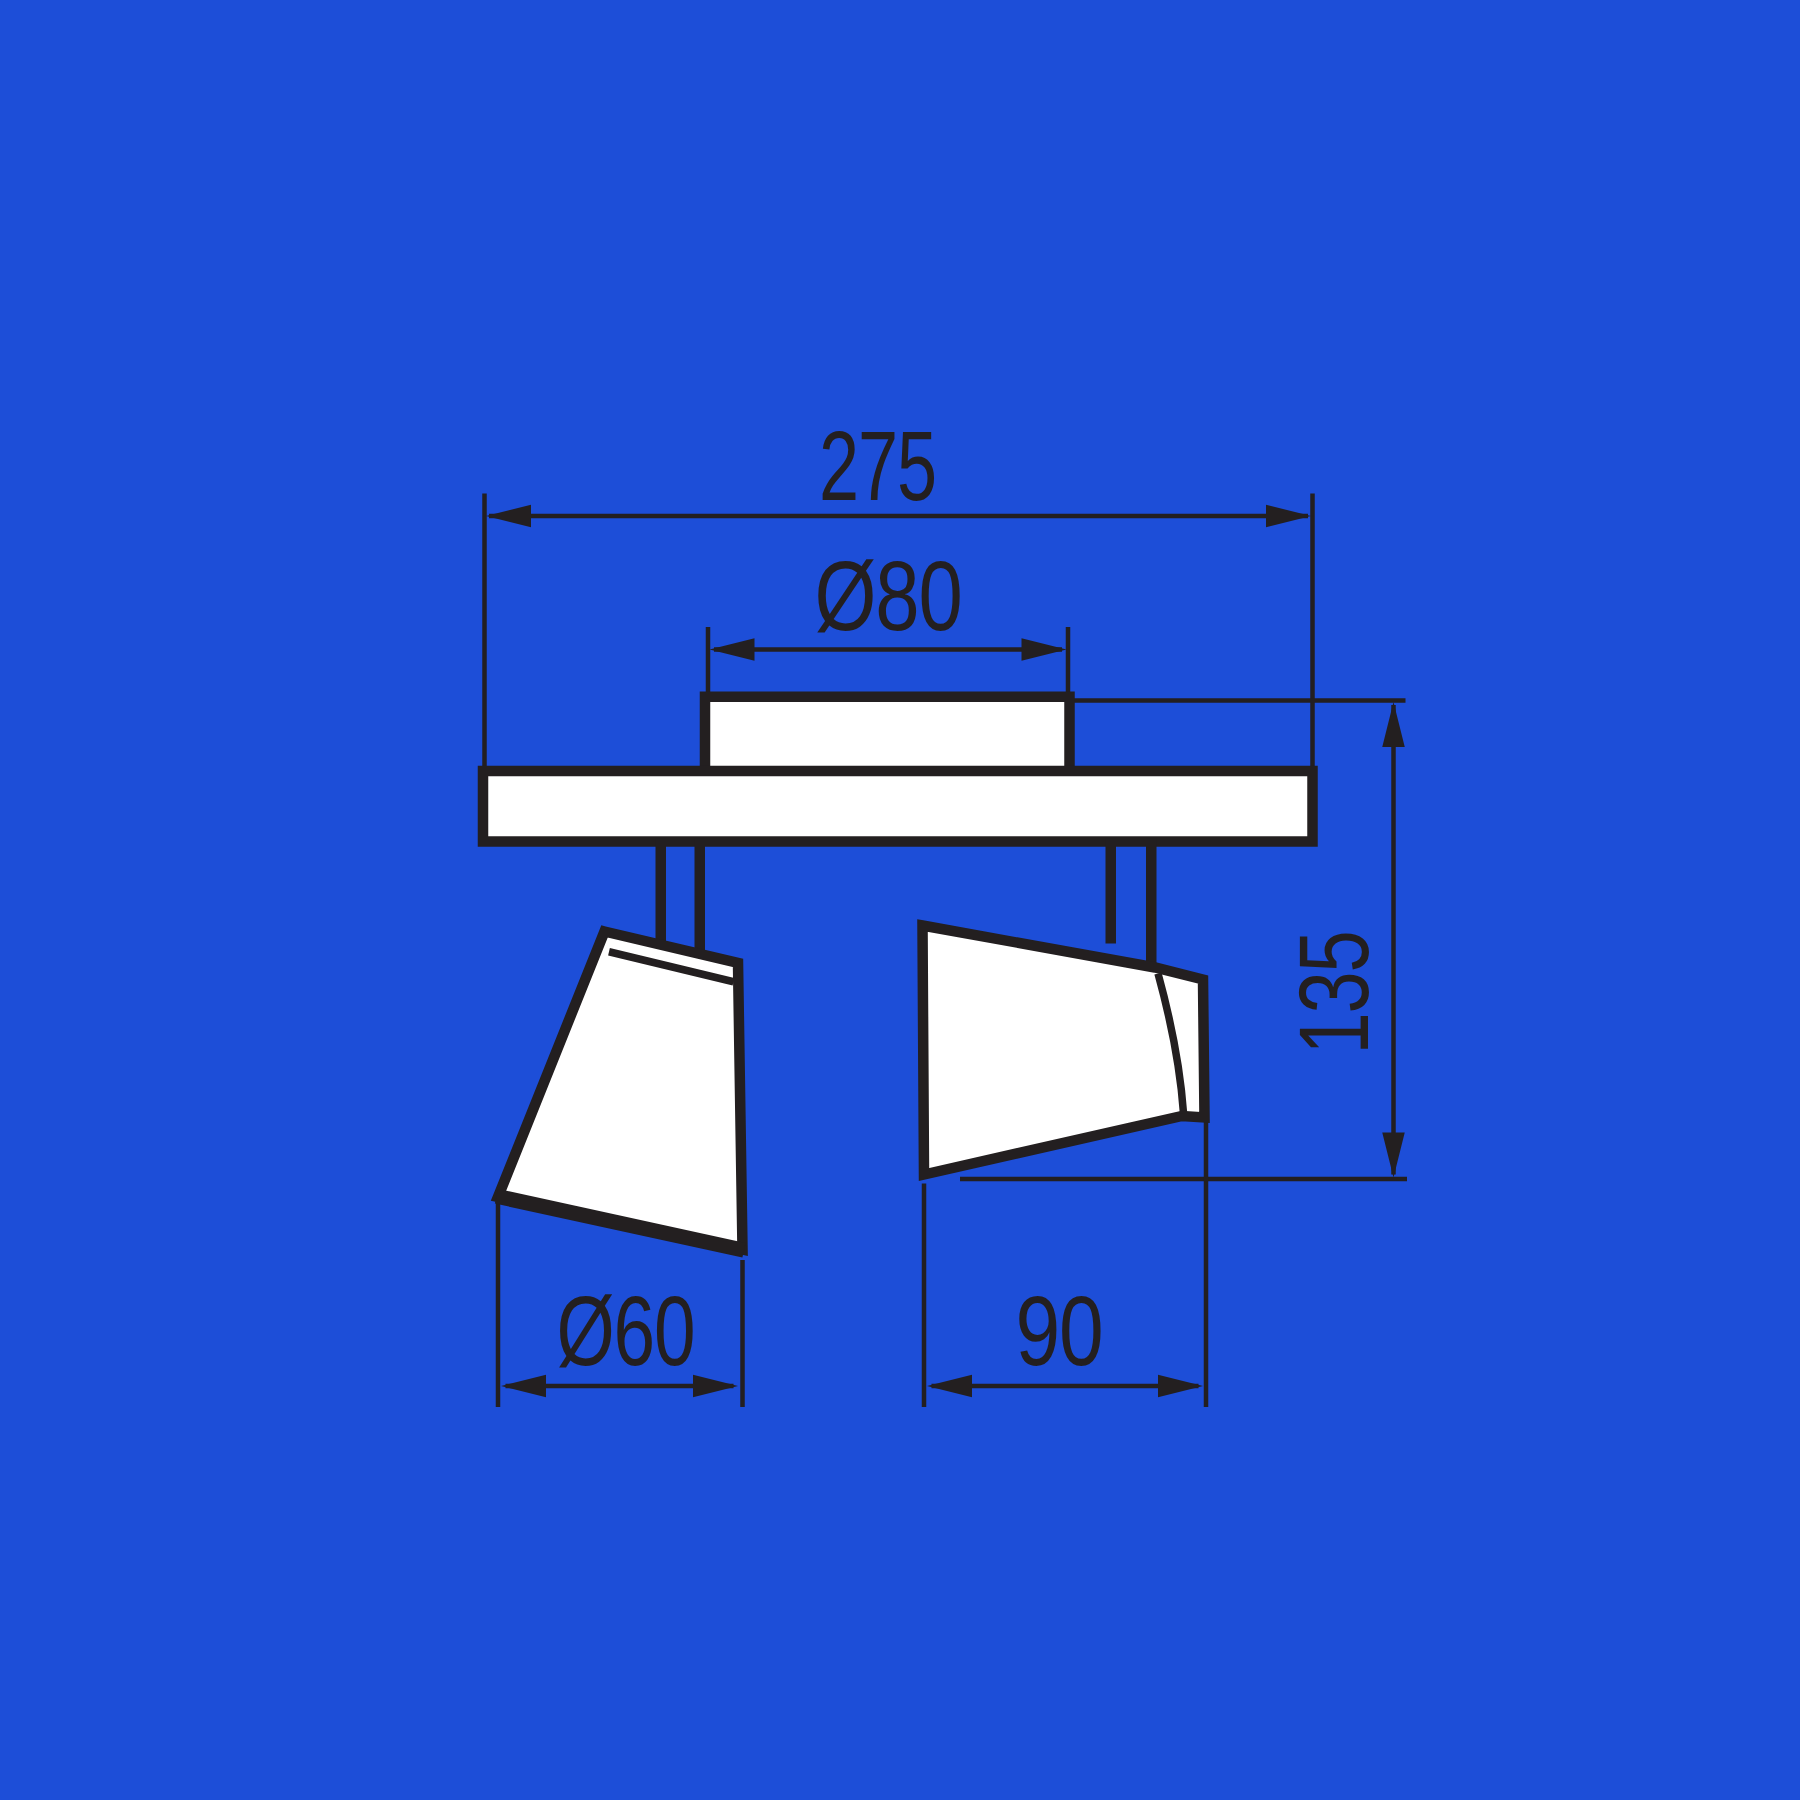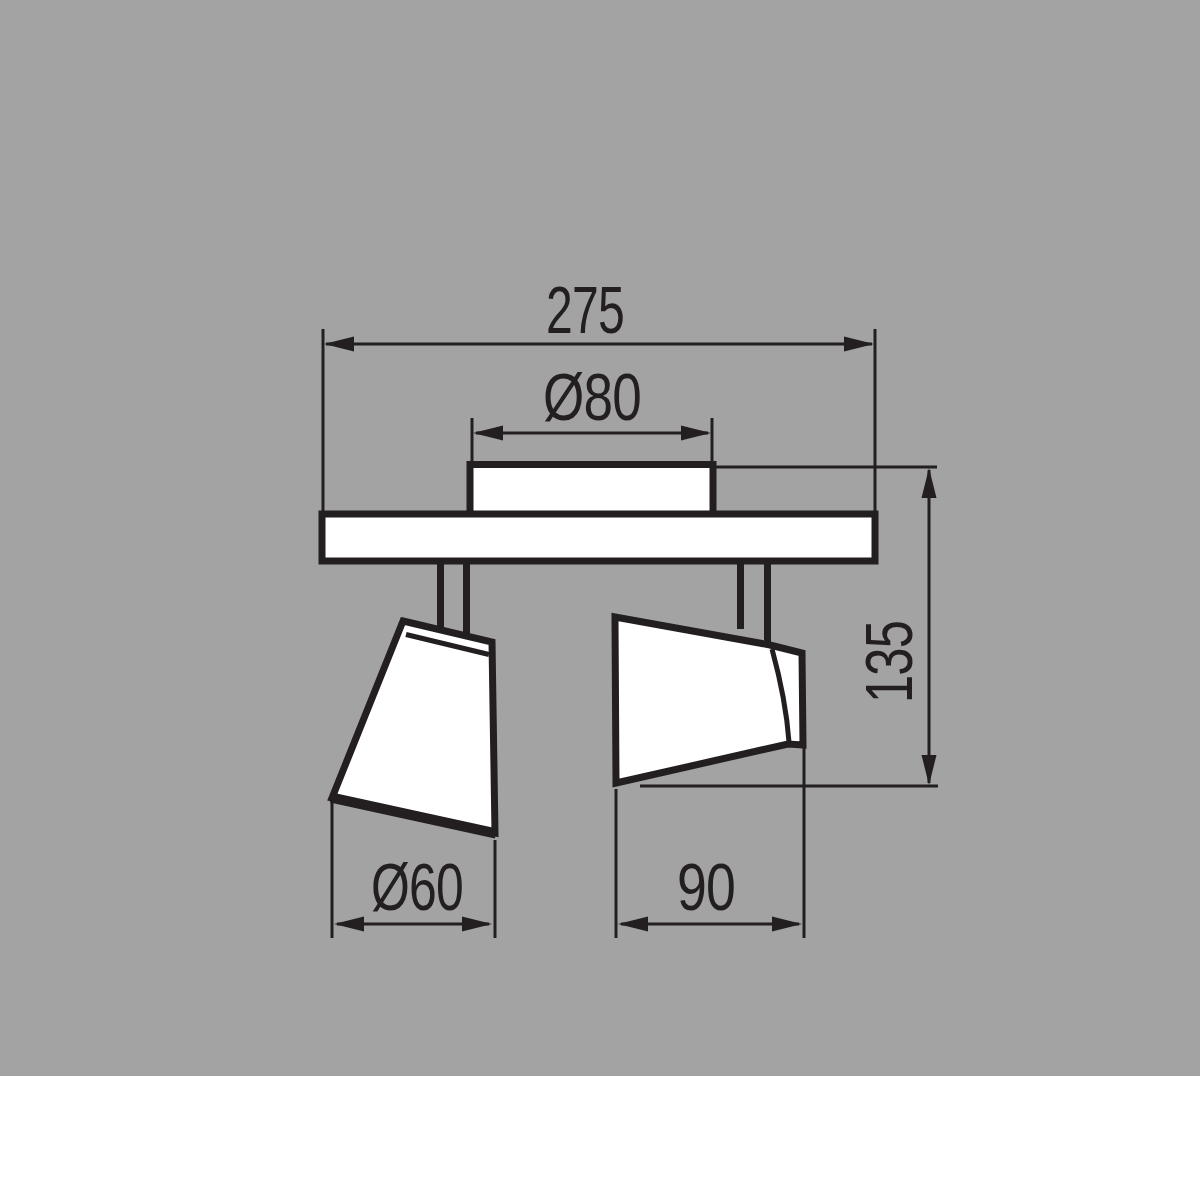--- a/index.html
+++ b/index.html
@@ -1,16 +1,16 @@
 <!DOCTYPE html>
 <html style="--ink: #231f20;"><head>
 <meta charset="utf-8">
 <style>
   html,body{margin:0;padding:0;background:#fff;}
-  .canvas{width:1200px;height:1076px;background:#a3a3a3;position:relative;font-family:"Liberation Sans","DejaVu Sans",sans-serif;}
+  .canvas{width:1200px;height:1200px;background:#1d4ed8;position:relative;font-family:"Liberation Sans","DejaVu Sans",sans-serif;}
   svg{display:block;}
   .thin{stroke:var(--ink);stroke-width:3;fill:none;}
   .obj{stroke:var(--ink);stroke-width:7;fill:#fff;stroke-linejoin:miter;}
   .objline{stroke:var(--ink);stroke-width:7;fill:none;}
   .band{stroke:var(--ink);stroke-width:5;fill:none;}
   .rim{stroke:var(--ink);stroke-width:10;fill:none;}
   .arrow{fill:var(--ink);stroke:none;}
   text.dim{fill:var(--ink);font-size:66px;font-weight:300;letter-spacing:-1px;}
 </style>
 </head>

